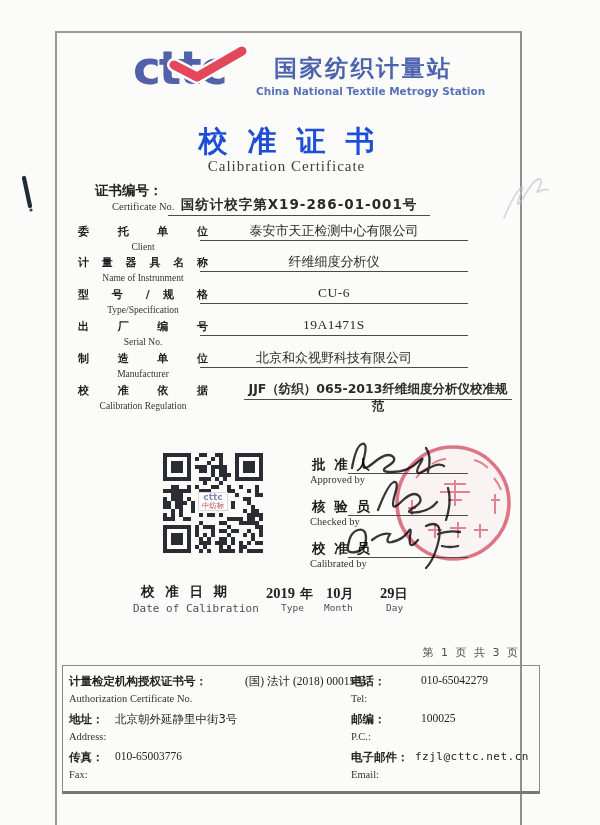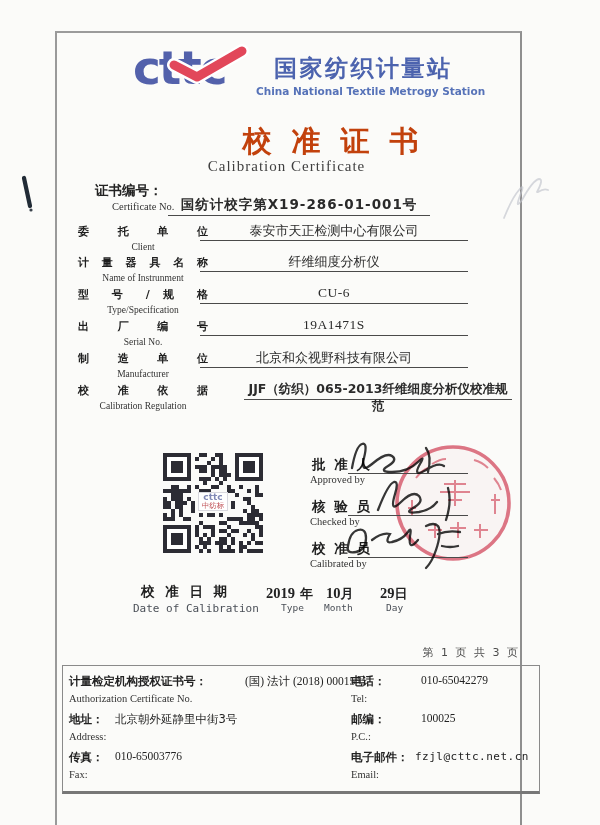--- a/index.html
+++ b/index.html
@@ -10,21 +10,21 @@
   .frame{left:55px;top:31px;width:463px;height:794px;
          border-top:2px solid #9b9b9b;border-left:2px solid #9a9a9a;border-right:2px solid #8f8f8f;}
   
   .logo-text{left:133px;top:40px;font-size:47px;font-weight:bold;letter-spacing:-2px;
              color:#5361ab;font-family:"DejaVu Sans",sans-serif;}
   .logo-check{left:166px;top:44px;}
   .org-cn{left:254px;top:53px;font-size:23px;font-weight:600;color:#4c63ae;letter-spacing:2.5px;margin-left:20px;}
   .org-en{left:256px;top:85px;font-size:10.5px;color:#5672b8;font-weight:600;}
   
   .title-cn{left:55px;top:122px;width:463px;text-align:center;font-size:29px;font-weight:bold;
-            color:#c2410c;letter-spacing:20px;text-indent:20px;padding-left:44px;}
+            color:#1d4ed8;letter-spacing:20px;text-indent:20px;}
   .title-en{left:55px;top:158px;width:463px;text-align:center;font-size:15px;color:#3f3f3f;
             font-family:"Liberation Serif","DejaVu Serif",serif;letter-spacing:1px;}
   
   .certno-label{left:95px;top:182px;font-size:13.5px;font-weight:bold;color:#222;}
   .certno-en{left:112px;top:201px;font-size:10.5px;color:#333;font-family:"Liberation Serif",serif;}
   .certno-line{left:168px;top:180px;width:262px;height:19px;border-bottom:1.6px solid #4a4a4a;
                text-align:center;font-size:13.5px;font-weight:bold;letter-spacing:1px;color:#2a2a2a;margin-top:16px;}
   
   .f-label{left:78px;width:130px;font-size:11px;font-weight:bold;color:#1f1f1f;
            text-align:justify;text-align-last:justify;white-space:nowrap;}

